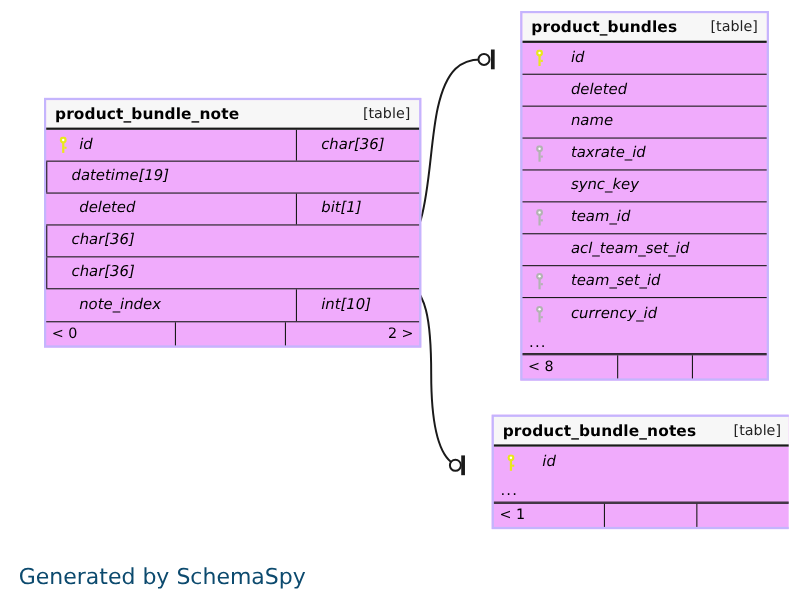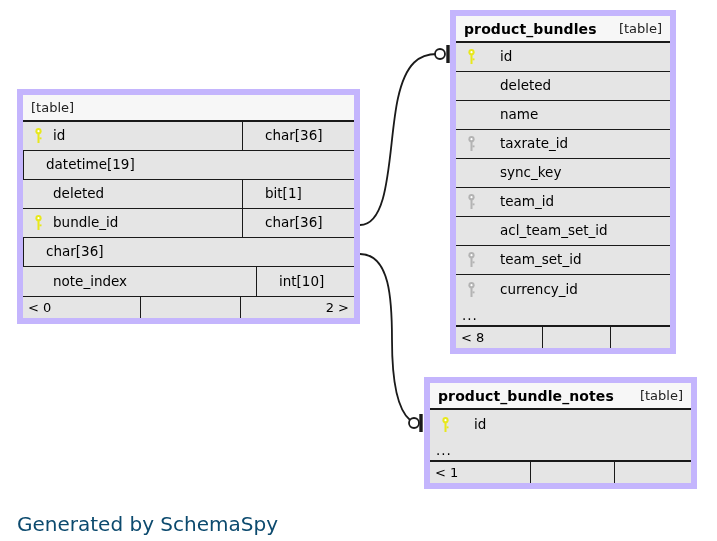--- a/index.html
+++ b/index.html
@@ -24,24 +24,25 @@
     top: 0;
     width: 717px;
     height: 541px;
     pointer-events: none;
   }
 
   
   .entity {
     position: absolute;
     box-sizing: border-box;
-    background: #e5e5e5;
-    border: 6px solid #c4b5fd;
+    background: #f0abfc;
+    border: 2px solid #c4b5fd;
     font-size: 13.5px;
     line-height: 1;
+    margin-left: 23px;
   }
   .entity-header {
     display: flex;
     align-items: center;
     justify-content: space-between;
     background: #f7f7f7;
     border-bottom: 2px solid #1a1a1a;
     padding: 0 8px;
     height: 27px;
     box-sizing: border-box;
@@ -53,20 +54,21 @@
     white-space: nowrap;
   }
   .entity-kind {
     font-size: 13px;
     color: #222;
     white-space: nowrap;
   }
 
   .cols {
     display: block;
+    font-style: italic;
   }
   .col-row {
     display: flex;
     align-items: stretch;
     border-bottom: 1px solid #1a1a1a;
     height: 29px;
     box-sizing: border-box;
   }
   .col-row:last-child { border-bottom: none; }
 
@@ -163,20 +165,21 @@
 
   <g>
     <path d="M 360,254 C 390,254 392,300 392,340 C 392,385 398,410 410,420" fill="none" stroke="#1a1a1a" stroke-width="1.8"></path>
     <circle cx="414" cy="423" r="5" fill="#ffffff" stroke="#1a1a1a" stroke-width="1.8"></circle>
     <line x1="421" y1="414" x2="421" y2="432" stroke="#1a1a1a" stroke-width="3.4"></line>
   </g>
 </svg>
 
 <div class="entity" id="ent-product_bundle_note">
   <div class="entity-header">
+    <span class="entity-title">product_bundle_note</span>
     <span class="entity-kind">[table]</span>
   </div>
   <div class="cols">
 
     <div class="col-row">
       <div class="col-name">
         <span class="keyslot">
           <svg class="key-icon" viewBox="0 0 9 16">
               <circle cx="4.5" cy="3.2" r="3.1" fill="#e8e81c"></circle>
               <circle cx="4.5" cy="3.2" r="1.1" fill="#ffffff"></circle>
@@ -195,44 +198,33 @@
 
     <div class="col-row">
       <div class="col-name">
         <span class="keyslot"></span>
         <span class="col-label">deleted</span>
       </div>
       <div class="col-type" style="width:112px">bit[1]</div>
     </div>
 
     <div class="col-row">
-      <div class="col-name">
-        <span class="keyslot">
-          <svg class="key-icon" viewBox="0 0 9 16">
-              <circle cx="4.5" cy="3.2" r="3.1" fill="#e8e81c"></circle>
-              <circle cx="4.5" cy="3.2" r="1.1" fill="#ffffff"></circle>
-              <rect x="3.5" y="5.6" width="2" height="9.4" fill="#e8e81c"></rect>
-              <rect x="5.5" y="9.4" width="2" height="1.9" fill="#e8e81c"></rect>
-            </svg>
-        </span>
-        <span class="col-label">bundle_id</span>
-      </div>
       <div class="col-type" style="width:112px">char[36]</div>
     </div>
 
     <div class="col-row">
       <div class="col-type" style="width:112px">char[36]</div>
     </div>
 
     <div class="col-row">
       <div class="col-name">
         <span class="keyslot"></span>
         <span class="col-label">note_index</span>
       </div>
-      <div class="col-type" style="width:98px">int[10]</div>
+      <div class="col-type" style="width:112px">int[10]</div>
     </div>
 
   </div>
   <div class="entity-footer">
     <div class="foot-cell foot-left" style="width:117px">&lt; 0</div>
     <div class="foot-cell foot-mid" style="width:101px"></div>
     <div class="foot-cell foot-right" style="flex:1 1 auto">2 &gt;</div>
   </div>
 </div>
 

